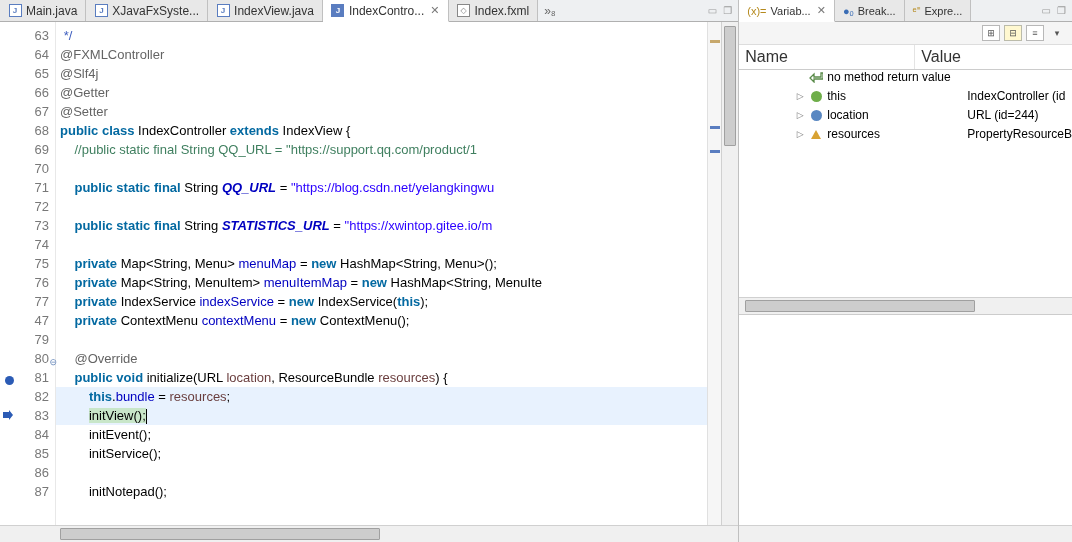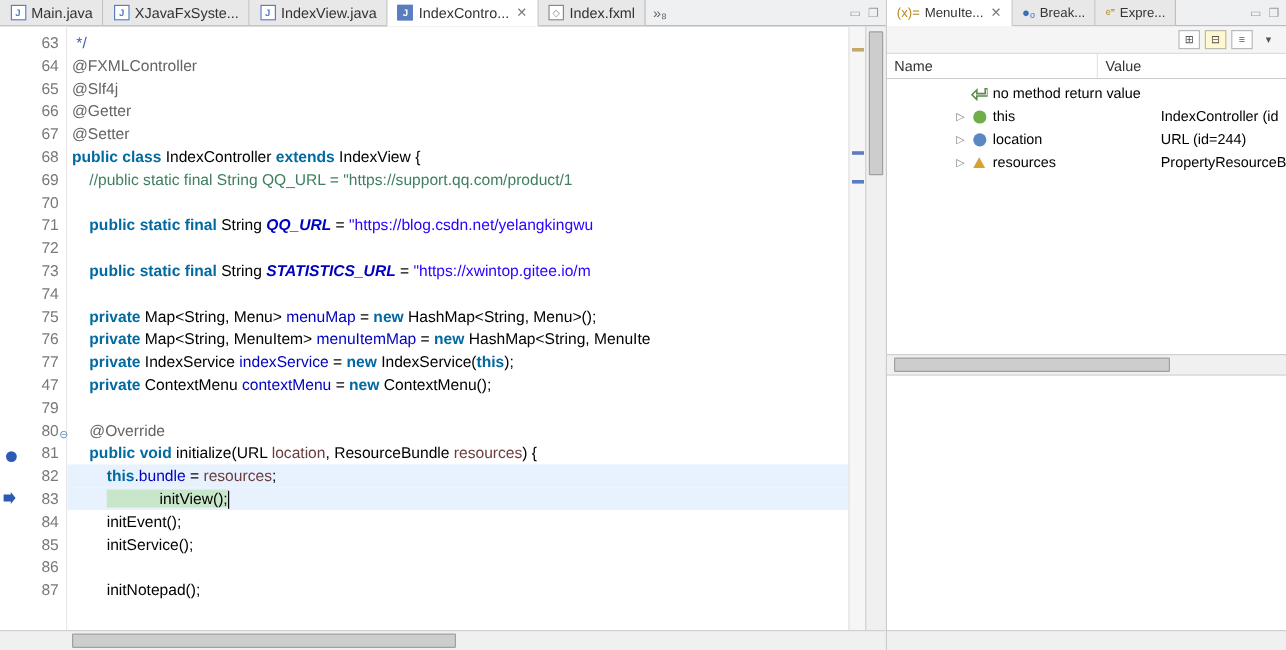--- a/index.html
+++ b/index.html
@@ -32,43 +32,43 @@
 .code-row { height:19px; padding-left:4px; }
 .kw { color:#0369a1; font-weight:bold; }
 .str { color:#2a00ff; }
 .cmt { color:#3f7f5f; }
 .cmtb { color:#3f5fbf; }
 .ann { color:#646464; }
 .ital { font-style:italic; color:#0000c0; }
 .field { color:#0000c0; }
 .param { color:#6a3e3e; }
 .hl-line { background:#e8f2fe; }
-.hl-exec { background:#c8e6c9;padding-left:44px; }
+.hl-exec { background:#c8e6c9; }
 .cursor { display:inline-block; width:1px; height:15px; background:#000; vertical-align:middle; }
 
 .overview { width:14px; background:#f6f6f6; border-left:1px solid #e0e0e0; position:relative; }
 .ov-mark { position:absolute; left:2px; width:10px; height:3px; }
 .scroll-v { width:17px; background:#f0f0f0; border-left:1px solid #d0d0d0; position:relative; }
 .sv-thumb { position:absolute; left:2px; top:4px; width:12px; height:120px; background:#cdcdcd; border:1px solid #a0a0a0; border-radius:1px; }
 
 .scroll-h { height:17px; background:#f0f0f0; border-top:1px solid #d0d0d0; display:flex; align-items:center; }
 .sh-thumb { height:12px; background:#cdcdcd; border:1px solid #a0a0a0; margin-left:60px; width:320px; border-radius:1px; }
 
 .r-tabs .tab { font-size:11px; }
 .vars-toolbar { display:flex; justify-content:flex-end; gap:4px; padding:3px 6px; border-bottom:1px solid #ddd; background:#f5f5f5; }
 .mini-btn { width:18px; height:16px; border:1px solid #b8b8b8; background:#fff; display:inline-flex; align-items:center; justify-content:center; font-size:9px; color:#555; cursor:pointer; }
 .mini-btn.active { background:#fff8d0; border-color:#bba; }
 
-.vars-head { display:flex; border-bottom:1px solid #ccc; font-size:12px; color:#333; background:#fff; }
+.vars-head { display:flex; border-bottom:1px solid #ccc; font-size:16px; color:#333; background:#fff; }
 .vars-head > div { padding:3px 6px; }
 .vh-name { width:176px; border-right:1px solid #e4e4e4; }
 .vh-val { flex:1; }
 
 .vars-body { flex:1; overflow:auto; font-size:12px; background:#fff; }
-.vr { display:flex; height:19px; align-items:flex-end;margin-left:48px; }
+.vr { display:flex; height:19px; align-items:flex-start;margin-left:48px; }
 .vr-name { width:176px; padding-left:8px; display:flex; align-items:center; gap:4px; }
 .vr-val { flex:1; padding-left:4px; color:#000; white-space:nowrap; overflow:hidden; }
 .tw { color:#7a7a7a; font-size:9px; width:10px; text-align:center; cursor:pointer; }
 .vico { width:14px; height:14px; display:inline-flex; align-items:center; justify-content:center; font-size:10px; }
 .ret-ico svg { display:block; }
 .circ { width:11px; height:11px; border-radius:50%; display:inline-block; }
 .circ.g { background:#6fae4a; }
 .circ.b { background:#5a88c2; }
 .tri.y { width:0; height:0; border-left:5px solid transparent; border-right:5px solid transparent; border-bottom:9px solid #d8a232; }
 
@@ -163,21 +163,21 @@
   </div>
   <div class="scroll-h">
     <div class="sh-thumb"></div>
   </div>
 </div>
 
 <div class="right-pane">
   <div class="tab-bar r-tabs" id="right-tabs">
     <div class="tab active">
         <span style="color: rgb(181, 138, 30);">(x)=</span>
-        <span> MenuIte...</span>
+        <span> Variab...</span>
         <span class="tab-close">✕</span>
       </div>
       <div class="tab">
         <span style="color: rgb(58, 109, 181);">●ₒ</span>
         <span> Break...</span>
       </div>
       <div class="tab">
         <span style="color: rgb(181, 138, 30);">ᵉ⁼</span>
         <span> Expre...</span>
       </div>

